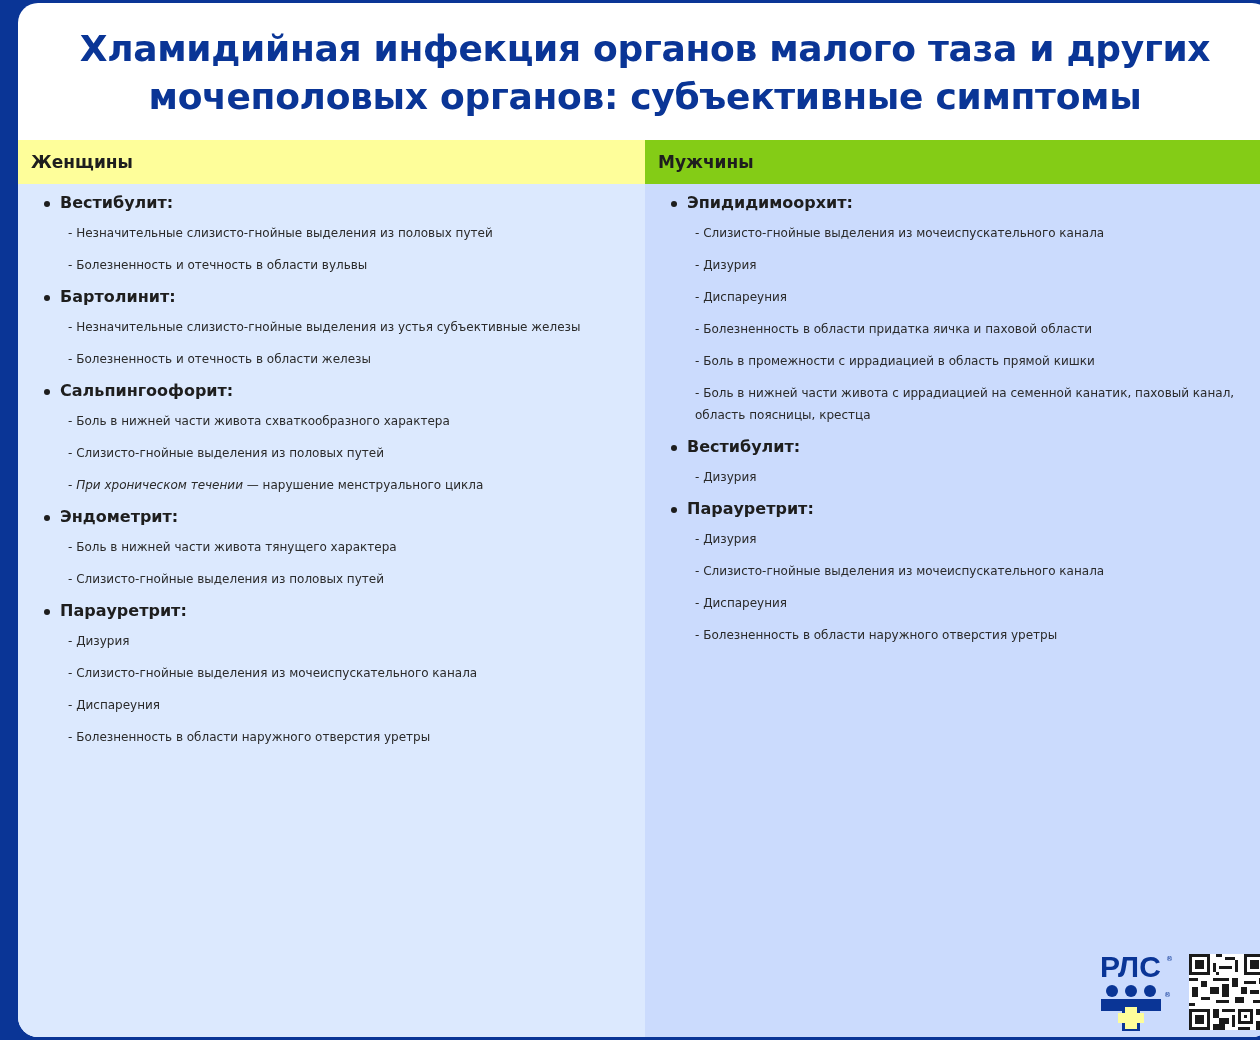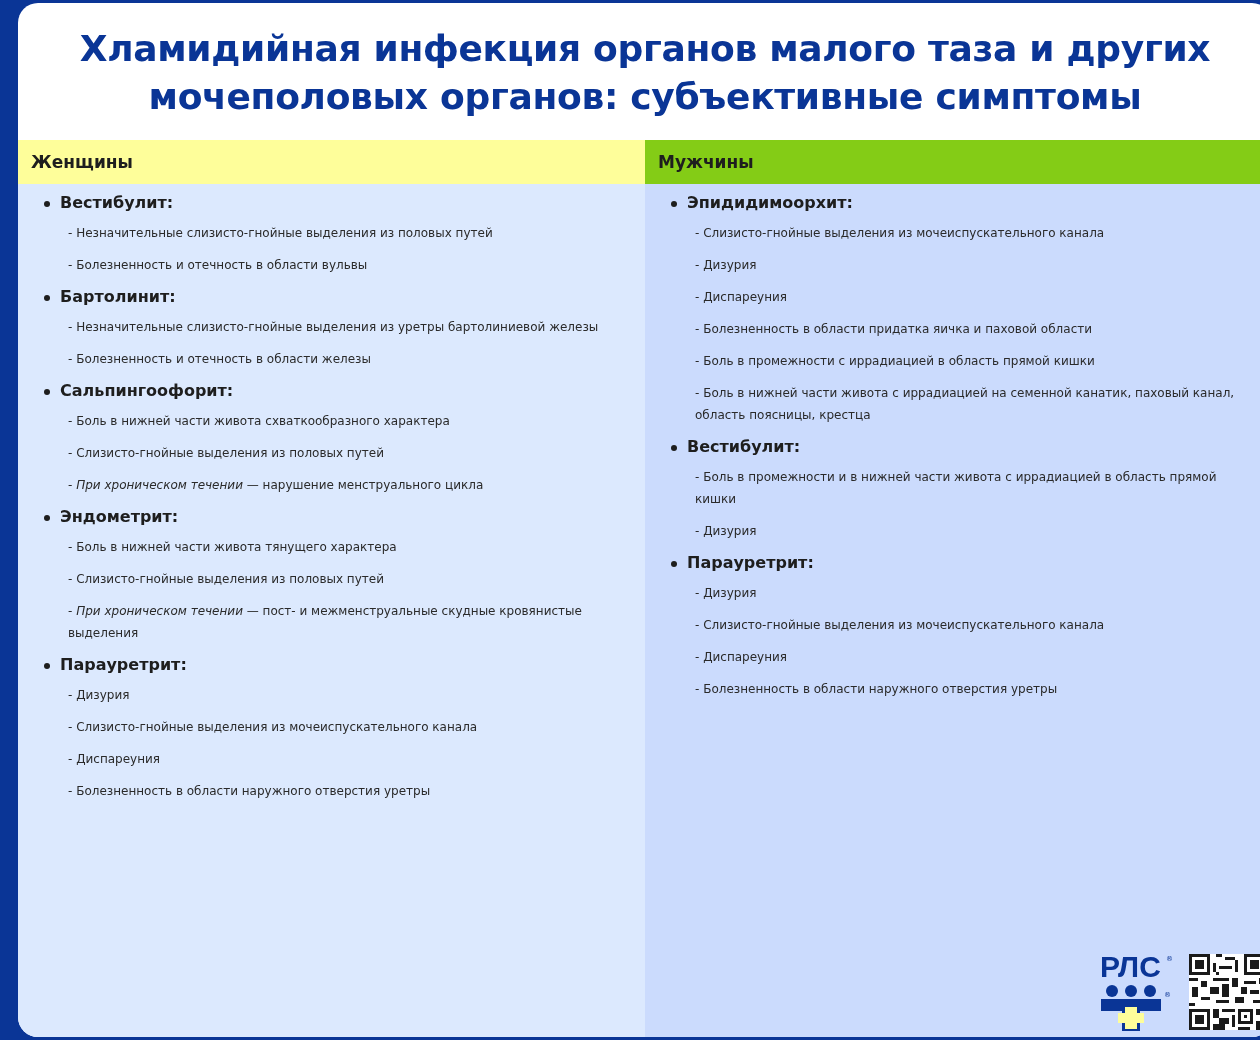--- a/index.html
+++ b/index.html
@@ -53,34 +53,33 @@
     <div class="col women">
       <div class="col-head">Женщины</div>
       <div class="list" id="women-list">
           <div class="sec">
             <div class="sec-title"><span class="bullet"></span><span>Вестибулит:</span></div>
             <div class="item"><span>- Незначительные слизисто-гнойные выделения из половых путей</span></div>
             <div class="item"><span>- Болезненность и отечность в области вульвы</span></div>
           </div>
           <div class="sec">
             <div class="sec-title"><span class="bullet"></span><span>Бартолинит:</span></div>
-            <div class="item"><span>- Незначительные слизисто-гнойные выделения из уретры бартолиниевой железы</span></div>
+            <div class="item"><span>- Незначительные слизисто-гнойные выделения из устья субъективные железы</span></div>
             <div class="item"><span>- Болезненность и отечность в области железы</span></div>
           </div>
           <div class="sec">
             <div class="sec-title"><span class="bullet"></span><span>Сальпингоофорит:</span></div>
             <div class="item"><span>- Боль в нижней части живота схваткообразного характера</span></div>
             <div class="item"><span>- Слизисто-гнойные выделения из половых путей</span></div>
             <div class="item"><span>- </span><i>При хроническом течении</i><span> — нарушение менструального цикла</span></div>
           </div>
           <div class="sec">
             <div class="sec-title"><span class="bullet"></span><span>Эндометрит:</span></div>
             <div class="item"><span>- Боль в нижней части живота тянущего характера</span></div>
             <div class="item"><span>- Слизисто-гнойные выделения из половых путей</span></div>
-            <div class="item"><span>- </span><i>При хроническом течении</i><span> — пост- и межменструальные скудные кровянистые выделения</span></div>
           </div>
           <div class="sec">
             <div class="sec-title"><span class="bullet"></span><span>Парауретрит:</span></div>
             <div class="item"><span>- Дизурия</span></div>
             <div class="item"><span>- Слизисто-гнойные выделения из мочеиспускательного канала</span></div>
             <div class="item"><span>- Диспареуния</span></div>
             <div class="item"><span>- Болезненность в области наружного отверстия уретры</span></div>
           </div>
         </div>
     </div>
@@ -91,21 +90,20 @@
             <div class="sec-title"><span class="bullet"></span><span>Эпидидимоорхит:</span></div>
             <div class="item"><span>- Слизисто-гнойные выделения из мочеиспускательного канала</span></div>
             <div class="item"><span>- Дизурия</span></div>
             <div class="item"><span>- Диспареуния</span></div>
             <div class="item"><span>- Болезненность в области придатка яичка и паховой области</span></div>
             <div class="item"><span>- Боль в промежности с иррадиацией в область прямой кишки</span></div>
             <div class="item"><span>- Боль в нижней части живота с иррадиацией на семенной канатик, паховый канал, область поясницы, крестца</span></div>
           </div>
           <div class="sec">
             <div class="sec-title"><span class="bullet"></span><span>Вестибулит:</span></div>
-            <div class="item"><span>- Боль в промежности и в нижней части живота с иррадиацией в область прямой кишки</span></div>
             <div class="item"><span>- Дизурия</span></div>
           </div>
           <div class="sec">
             <div class="sec-title"><span class="bullet"></span><span>Парауретрит:</span></div>
             <div class="item"><span>- Дизурия</span></div>
             <div class="item"><span>- Слизисто-гнойные выделения из мочеиспускательного канала</span></div>
             <div class="item"><span>- Диспареуния</span></div>
             <div class="item"><span>- Болезненность в области наружного отверстия уретры</span></div>
           </div>
         </div>

